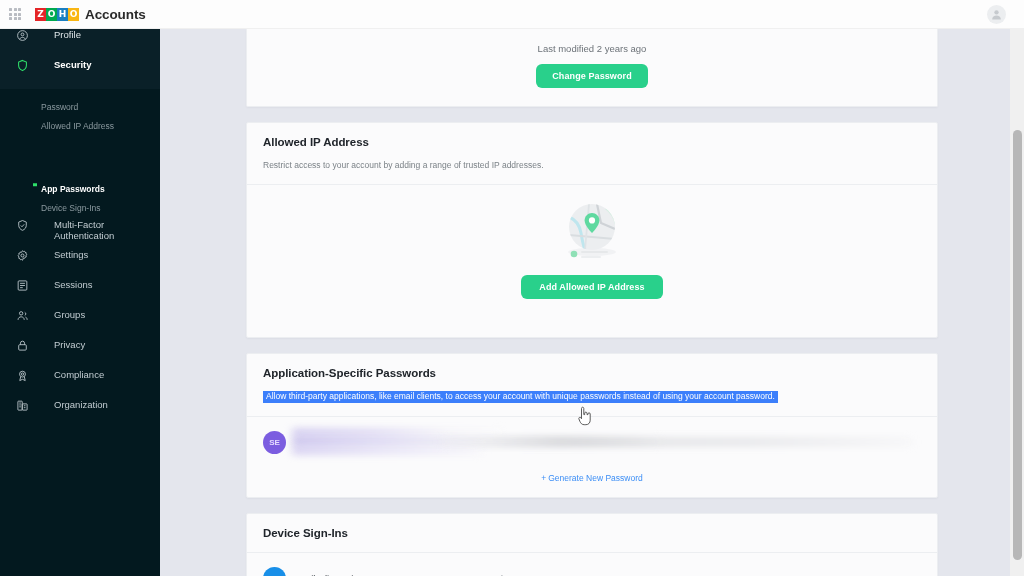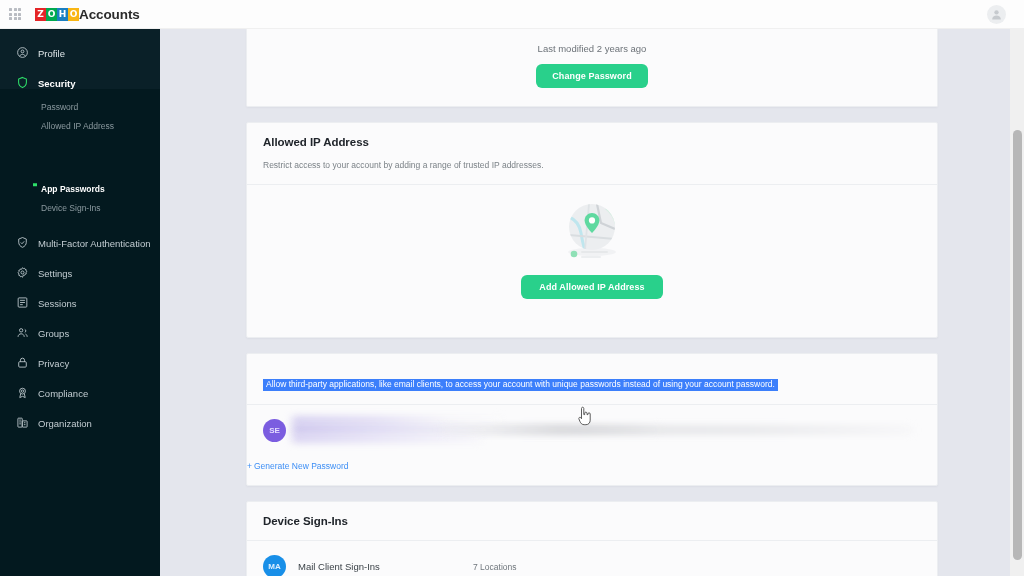--- a/index.html
+++ b/index.html
@@ -42,40 +42,40 @@
     display: flex; align-items: center; justify-content: center;
     font-size: 9px; font-weight: bold; color: #fff;
     font-family: "DejaVu Sans", sans-serif;
     line-height: 1;
   }
   .logo .t0 { background: #e42527; }
   .logo .t1 { background: #00a94f; }
   .logo .t2 { background: #1a7fc1; }
   .logo .t3 { background: #f9b614; }
   .app-title {
-    margin-left: 0; font-size: 13.5px; font-weight: bold; color: #2b2b2b;
+    margin-left: 6px; font-size: 13.5px; font-weight: bold; color: #2b2b2b;
     letter-spacing: -0.1px;
   }
   .avatar-top {
     position: absolute; right: 18px; top: 5px;
     width: 19px; height: 19px; border-radius: 50%;
     background: #eceef0;
     display: flex; align-items: center; justify-content: center;
   }
   .avatar-top svg { width: 13px; height: 13px; }
 
   
   .sidebar {
     position: absolute; left: 0; top: 29px; width: 160px; bottom: 0;
     background: #03191f;
     overflow: hidden;
   }
   .nav-item {
-    display: flex; align-items: flex-end; height: 30px; padding-left: 16px;
-    color: #c3cdd2; font-size: 9.5px; gap: 9px;
+    display: flex; align-items: flex-start; height: 30px; padding-left: 16px;
+    color: #c3cdd2; font-size: 9.5px; gap: 25px;
     cursor: pointer;
   }
   .nav-item.profile { background: #0a2028; color: #dfe6e9; }
   .nav-item.active { background: #0a2028; color: #ffffff; font-weight: bold; }
   .nav-item .ic { width: 13px; height: 13px; flex: 0 0 13px; display: block; }
   .nav-item .ic svg { width: 13px; height: 13px; display: block; }
   .nav-item.active .ic svg { stroke: #2ee06a; }
   .sublist { background: #03191f; padding: 4px 0 6px 0; }
   .subitem {
     display: flex; align-items: flex-end; height: 19px;
@@ -148,21 +148,21 @@
   .blur-bar {
     position: absolute; height: 5px; border-radius: 3px;
     filter: blur(4px);
   }
   .bb1 { top: 3px;  left: 0;   width: 210px; background: linear-gradient(90deg,#b9aee8 0%, #cfc7ef 38%, #f3f2f8 75%, #fbfbfc 100%); }
   .bb2 { top: 12px; left: 0;   width: 370px; background: linear-gradient(90deg,#a79ae2 0%, #c9c2ee 25%, #e9e9ef 52%, #c9cace 72%, #e7e8ea 92%, #fbfbfc 100%); }
   .bb3 { top: 21px; left: 0;   width: 190px; background: linear-gradient(90deg,#bdb2ea 0%, #d8d2f2 45%, #f6f5fa 100%); }
   .bb4 { top: 13px; left: 150px; width: 470px; height: 4px; background: linear-gradient(90deg,#efeff2 0%, #c6c7cb 30%, #d0d1d5 65%, #f2f2f4 100%); }
 
   .gen-link {
-    display: inline-block; width: 100%;
+    display: inline-block; text-align: center; width: 100%;
     font-size: 8.5px; color: #3c8ef5; cursor: pointer; padding-bottom: 14px;
   }
   .gen-link .plus { margin-right: 2px; }
 
   
   .dev-row { display: flex; align-items: center; padding: 14px 16px 22px 16px; }
   .dev-avatar {
     width: 23px; height: 23px; border-radius: 50%;
     background: #188fe8; color: #dceeff;
     font-size: 8px; font-weight: bold;
@@ -370,20 +370,21 @@
               <rect x="26" y="48" width="27" height="2" rx="1" fill="#e6e8ea"></rect>
               <rect x="26" y="53" width="20" height="2" rx="1" fill="#eceef0"></rect>
             </svg>
           </div>
           <button class="btn-green btn-ip">Add Allowed IP Address</button>
         </div>
       </div>
 
       <div class="card">
         <div class="card-head">
+          <div class="card-title">Application-Specific Passwords</div>
           <div class="card-desc selected">Allow third-party applications, like email clients, to access your account with unique passwords instead of using your account password.</div>
         </div>
         <div class="asp-row">
           <div class="asp-avatar">SE</div>
           <div class="blur-wrap">
             <div class="blur-bar bb1"></div>
             <div class="blur-bar bb2"></div>
             <div class="blur-bar bb3"></div>
             <div class="blur-bar bb4"></div>
           </div>

